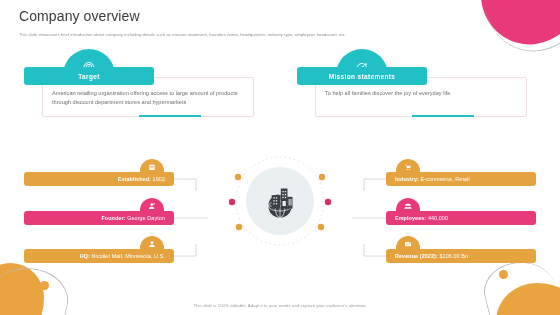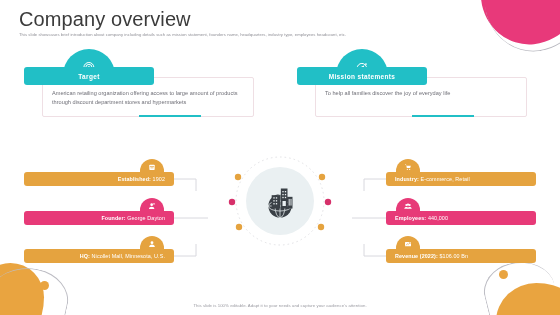--- a/index.html
+++ b/index.html
@@ -53,21 +53,21 @@
   .blob-br-line{
     position:absolute;right:6px;bottom:4px;width:70px;height:48px;
     border-top:1px solid #bdbdc4;border-left:1px solid #bdbdc4;
     border-radius:50% 60% 0 0 / 60% 70% 0 0;
     transform:rotate(-14deg);
   }
 
   
   .title{
     position:absolute;left:19px;top:8px;
-    font-size:20px;font-weight:400;color:#3b3b3b;letter-spacing:.1px;
+    font-size:14px;font-weight:400;color:#3b3b3b;letter-spacing:.1px;
     white-space:nowrap;
   }
   .subtitle{
     position:absolute;left:19px;top:32px;width:500px;
     font-size:4.2px;color:#8f8f96;letter-spacing:.05px;white-space:nowrap;
   }
 
   
   .card{position:absolute;top:55px;width:230px;height:62px;}
   .card.left{left:24px;}

